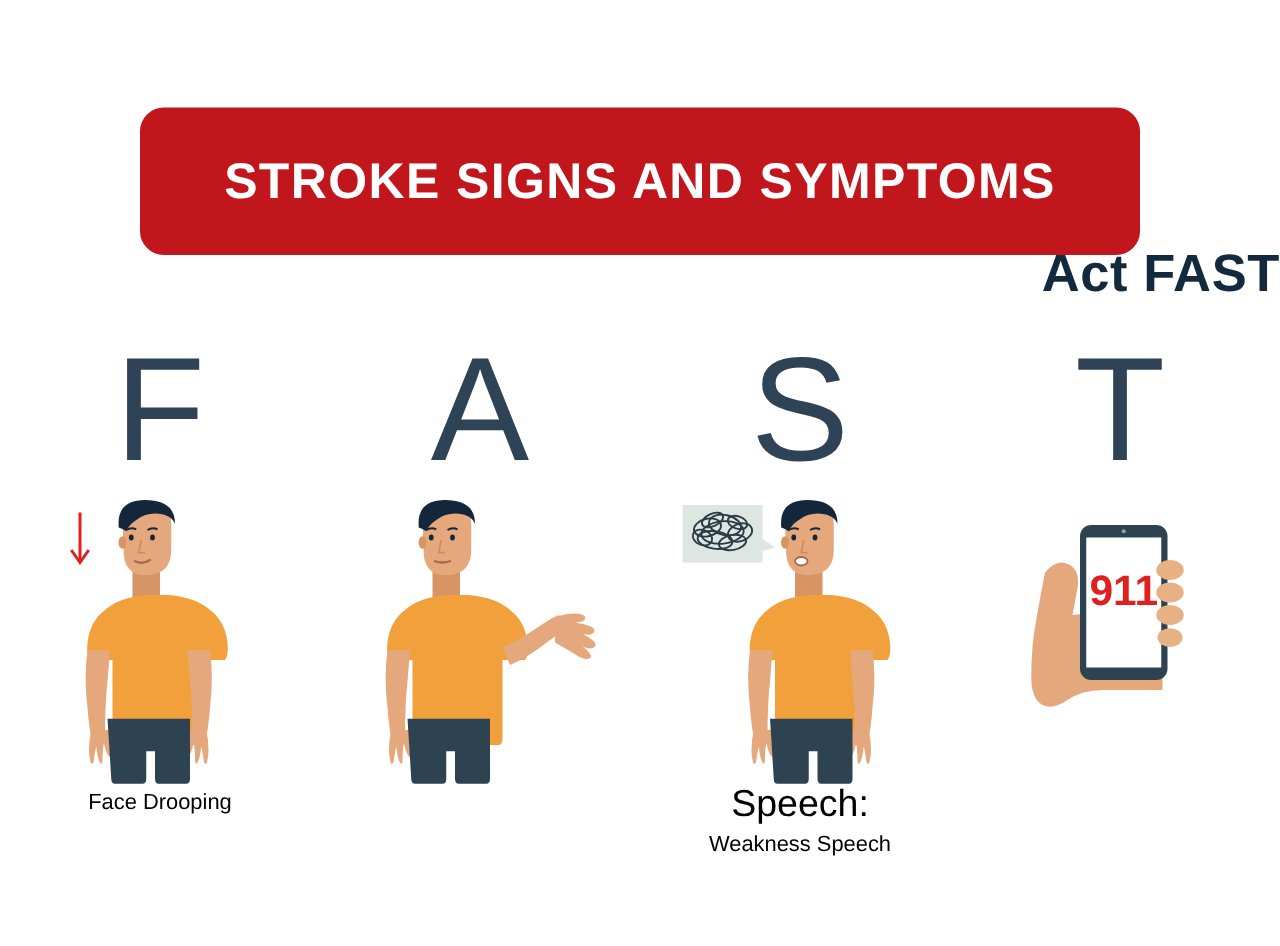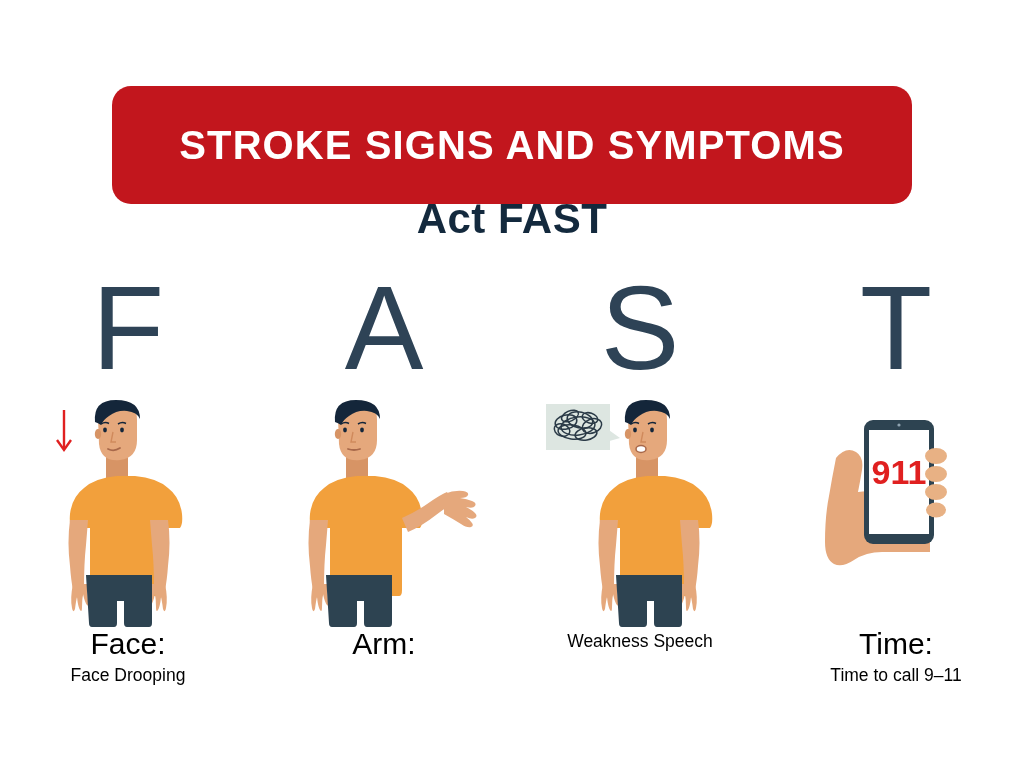--- a/index.html
+++ b/index.html
@@ -45,21 +45,21 @@
     white-space: nowrap;
     text-align: center;
   }
 
   
   .act-fast {
     position: absolute;
     left: 0;
     top: 195px;
     width: 1024px;
-    text-align: center;
+    text-align: right;
     color: #13293d;
     font-size: 42px;
     font-weight: bold;
     letter-spacing: 0.5px;
   }
 
   
   .columns {
     position: absolute;
     left: 0;
@@ -166,21 +166,20 @@
           <path d="M130 122 q3 22 0 46 q-1 14 -3 24 q-1 8 -6 8 q-5 0 -5 -9 q0 -26 -2 -44 q-1 -12 -2 -25 z" fill="#e5a87c"></path>
 
           <path d="M35 186 q-3 14 -1 24 q1 6 3 1 q1 -8 2 -12 q1 10 3 13 q2 3 2 -3 q0 -7 1 -13 q2 9 4 11 q2 2 1 -4 q-1 -8 -1 -17 z" fill="#e5a87c"></path>
           <path d="M127 186 q3 14 1 24 q-1 6 -3 1 q-1 -8 -2 -12 q-1 10 -3 13 q-2 3 -2 -3 q0 -7 -1 -13 q-2 9 -4 11 q-2 2 -1 -4 q1 -8 1 -17 z" fill="#e5a87c"></path>
 
           <path d="M48 177 h66 v48 q0 4 -3 4 h-22 q-3 0 -3 -4 v-22 h-7 v22 q0 4 -3 4 h-22 q-3 0 -3 -4 z" fill="#2d4351"></path>
         </svg>
       </div>
 
       <div class="caption">
-        <div class="caption-title">Face:</div>
         <div class="caption-sub">Face Drooping</div>
       </div>
     </div>
 
     <div class="col">
       <div class="big-letter">A</div>
 
       <div class="art">
         <svg width="200" height="232" viewBox="0 0 200 232" xmlns="http://www.w3.org/2000/svg">
 
@@ -203,21 +202,20 @@
 
           <path d="M118 120 q14 -6 28 -16 q10 -7 17 -10 l7 11 q-9 5 -18 12 q-14 11 -28 17 z" fill="#e5a87c"></path>
 
           <path d="M160 96 q10 -4 19 -3 q6 1 5 4 q-1 3 -8 3 q7 1 12 3 q5 2 3 5 q-2 3 -9 1 q6 3 9 6 q3 3 0 5 q-3 2 -9 -1 q4 3 6 6 q2 3 -1 4 q-4 1 -10 -3 q-8 -5 -17 -10 z" fill="#e5a87c"></path>
 
           <path d="M42 177 h66 v48 q0 4 -3 4 h-22 q-3 0 -3 -4 v-22 h-7 v22 q0 4 -3 4 h-22 q-3 0 -3 -4 z" fill="#2d4351"></path>
         </svg>
       </div>
 
       <div class="caption">
-        <div class="caption-title">Arm:</div>
       </div>
     </div>
 
     <div class="col">
       <div class="big-letter">S</div>
 
       <div class="art">
         <svg width="200" height="232" viewBox="0 0 200 232" xmlns="http://www.w3.org/2000/svg">
 
           <g>
@@ -252,20 +250,21 @@
           <path d="M107 78 q-22 2 -33 12 q-12 9 -14 26 q-1 10 2 14 h18 v62 q0 6 3 6 h66 q3 0 3 -6 v-62 h18 q3 -4 2 -14 q-2 -17 -14 -26 q-11 -10 -33 -12 z" fill="#f2a03c"></path>
           <path d="M60 122 q-3 22 0 46 q1 14 3 24 q1 8 6 8 q5 0 5 -9 q0 -26 2 -44 q1 -12 2 -25 z" fill="#e5a87c"></path>
           <path d="M158 122 q3 22 0 46 q-1 14 -3 24 q-1 8 -6 8 q-5 0 -5 -9 q0 -26 -2 -44 q-1 -12 -2 -25 z" fill="#e5a87c"></path>
           <path d="M63 186 q-3 14 -1 24 q1 6 3 1 q1 -8 2 -12 q1 10 3 13 q2 3 2 -3 q0 -7 1 -13 q2 9 4 11 q2 2 1 -4 q-1 -8 -1 -17 z" fill="#e5a87c"></path>
           <path d="M155 186 q3 14 1 24 q-1 6 -3 1 q-1 -8 -2 -12 q-1 10 -3 13 q-2 3 -2 -3 q0 -7 -1 -13 q-2 9 -4 11 q-2 2 -1 -4 q1 -8 1 -17 z" fill="#e5a87c"></path>
           <path d="M76 177 h66 v48 q0 4 -3 4 h-22 q-3 0 -3 -4 v-22 h-7 v22 q0 4 -3 4 h-22 q-3 0 -3 -4 z" fill="#2d4351"></path>
         </svg>
       </div>
 
       <div class="caption">
+        <div class="caption-title">Speech:</div>
         <div class="caption-sub">Weakness Speech</div>
       </div>
     </div>
 
     <div class="col">
       <div class="big-letter">T</div>
 
       <div class="art">
         <svg width="180" height="232" viewBox="0 0 180 232" xmlns="http://www.w3.org/2000/svg">
 
@@ -279,20 +278,16 @@
 
           <text x="93" y="86" font-family="Liberation Sans, sans-serif" font-size="34" font-weight="bold" fill="#e02020" text-anchor="middle">911</text>
 
           <ellipse cx="130" cy="58" rx="11" ry="8" fill="#e8b184"></ellipse>
           <ellipse cx="130" cy="76" rx="11" ry="8" fill="#e8b184"></ellipse>
           <ellipse cx="130" cy="94" rx="11" ry="8" fill="#e8b184"></ellipse>
           <ellipse cx="130" cy="112" rx="10" ry="7.5" fill="#e8b184"></ellipse>
         </svg>
       </div>
 
-      <div class="caption">
-        <div class="caption-title">Time:</div>
-        <div class="caption-sub">Time to call 9–11</div>
-      </div>
     </div>
 
   </div>
 </div>
 
 </body></html>

